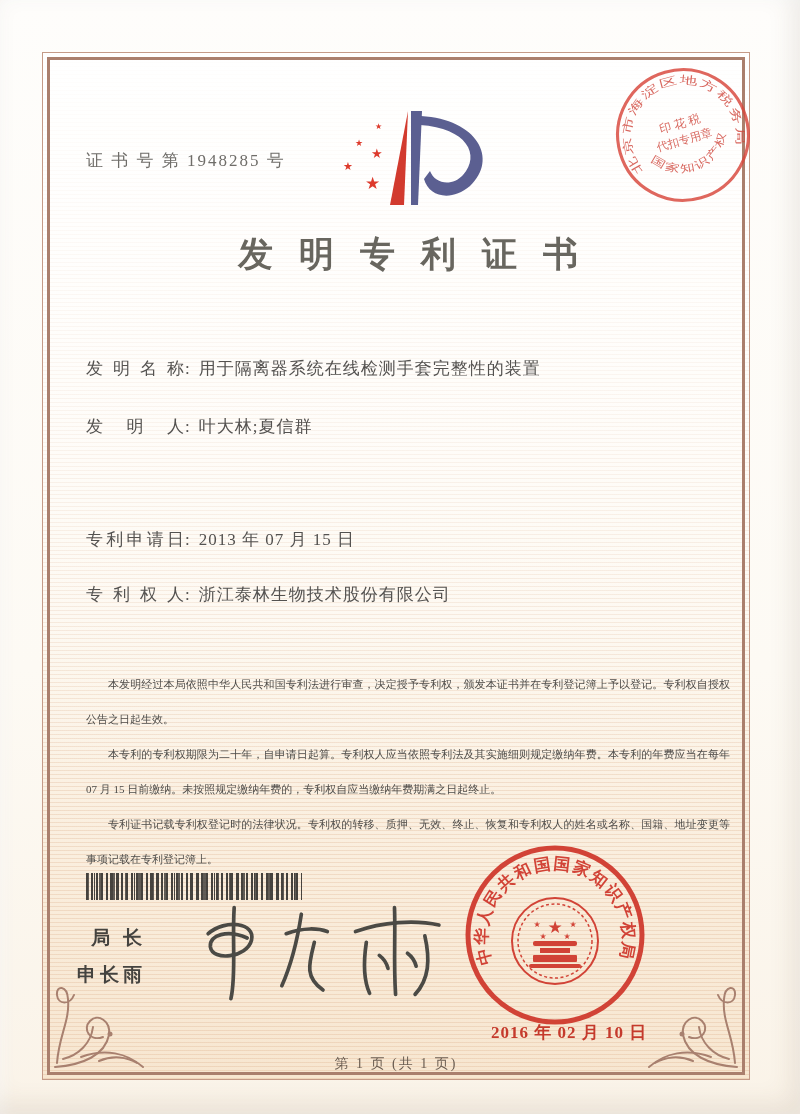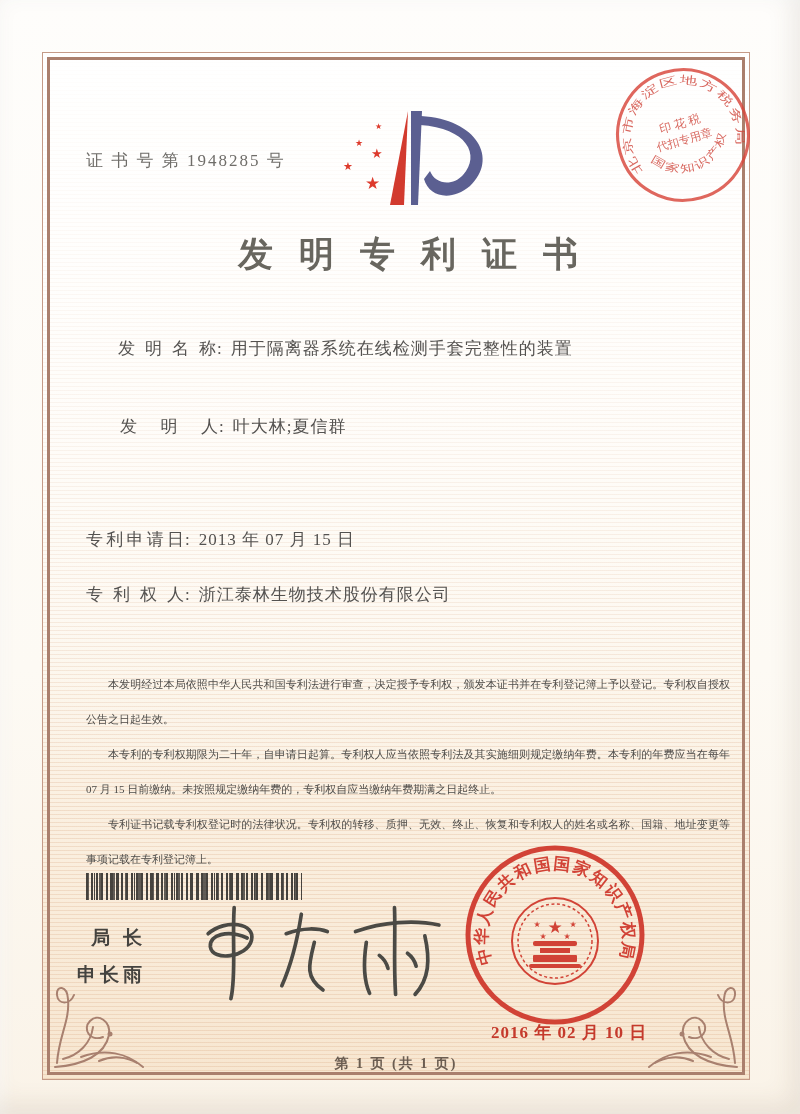--- a/index.html
+++ b/index.html
@@ -47,21 +47,21 @@
   .officer { position:absolute; left:34px; top:866px; font-size:19px; color:#45433f;
     letter-spacing:4px; line-height:37px; font-weight:600;text-align:right; }
   .signature { position:absolute; left:150px; top:845px; width:260px; height:105px; }
   .signature path { fill:none; stroke:#4b4a45; stroke-width:3.4; stroke-linecap:round; }
   
   .seal { position:absolute; left:418px; top:788px; width:188px; height:188px; opacity:.93; }
   .seal-date { position:absolute; left:448px; top:968px; width:200px; font-size:17px; font-weight:600;
     color:#c53a2c; letter-spacing:1px; white-space:nowrap; }
   
   .footer { position:absolute; left:0; top:1002px; width:100%; text-align:center;
-    font-size:14px; color:#6b5d51; letter-spacing:2px;font-weight:bold; }
+    font-size:14px; color:#6b5d51; letter-spacing:2px; }
   
   .flourish { position:absolute; width:120px; height:135px; }
   .flourish svg path { fill:none; stroke:#a8806f; stroke-width:2; stroke-linecap:round; }
   .flourish-left  { left:8px;  top:882px; }
   .flourish-right { right:8px; top:882px; transform:scaleX(-1); }
   .stamp-text { fill:#d0483e; }
 </style>
 </head>
 <body>
 
@@ -95,24 +95,24 @@
         <text class="stamp-text" font-size="10" letter-spacing="1" textLength="110" lengthAdjust="spacingAndGlyphs">
           <textPath href="#ts-bot" startOffset="14">国家知识产权局</textPath>
         </text>
         <text class="stamp-text" x="67.5" y="60" font-size="11.5" text-anchor="middle">印 花 税</text>
         <text class="stamp-text" x="67.5" y="76" font-size="11" text-anchor="middle">代扣专用章</text>
       </svg>
     </div>
 
     <div class="title">发明专利证书</div>
 
-    <div class="field-row" style="top:284px;margin-left:32px;">
+    <div class="field-row" style="top:304px;">
       <span class="field-label">发明名称</span><span class="field-colon">:</span><span class="field-value">用于隔离器系统在线检测手套完整性的装置</span>
     </div>
-    <div class="field-row" style="top:362px;margin-left:34px;">
+    <div class="field-row" style="top:362px;">
       <span class="field-label">发明人</span><span class="field-colon">:</span><span class="field-value">叶大林;夏信群</span>
     </div>
     <div class="field-row" style="top:475px;">
       <span class="field-label">专利申请日</span><span class="field-colon">:</span><span class="field-value">2013 年 07 月 15 日</span>
     </div>
     <div class="field-row" style="top:530px;">
       <span class="field-label">专利权人</span><span class="field-colon">:</span><span class="field-value">浙江泰林生物技术股份有限公司</span>
     </div>
 
     <div class="paragraphs">

